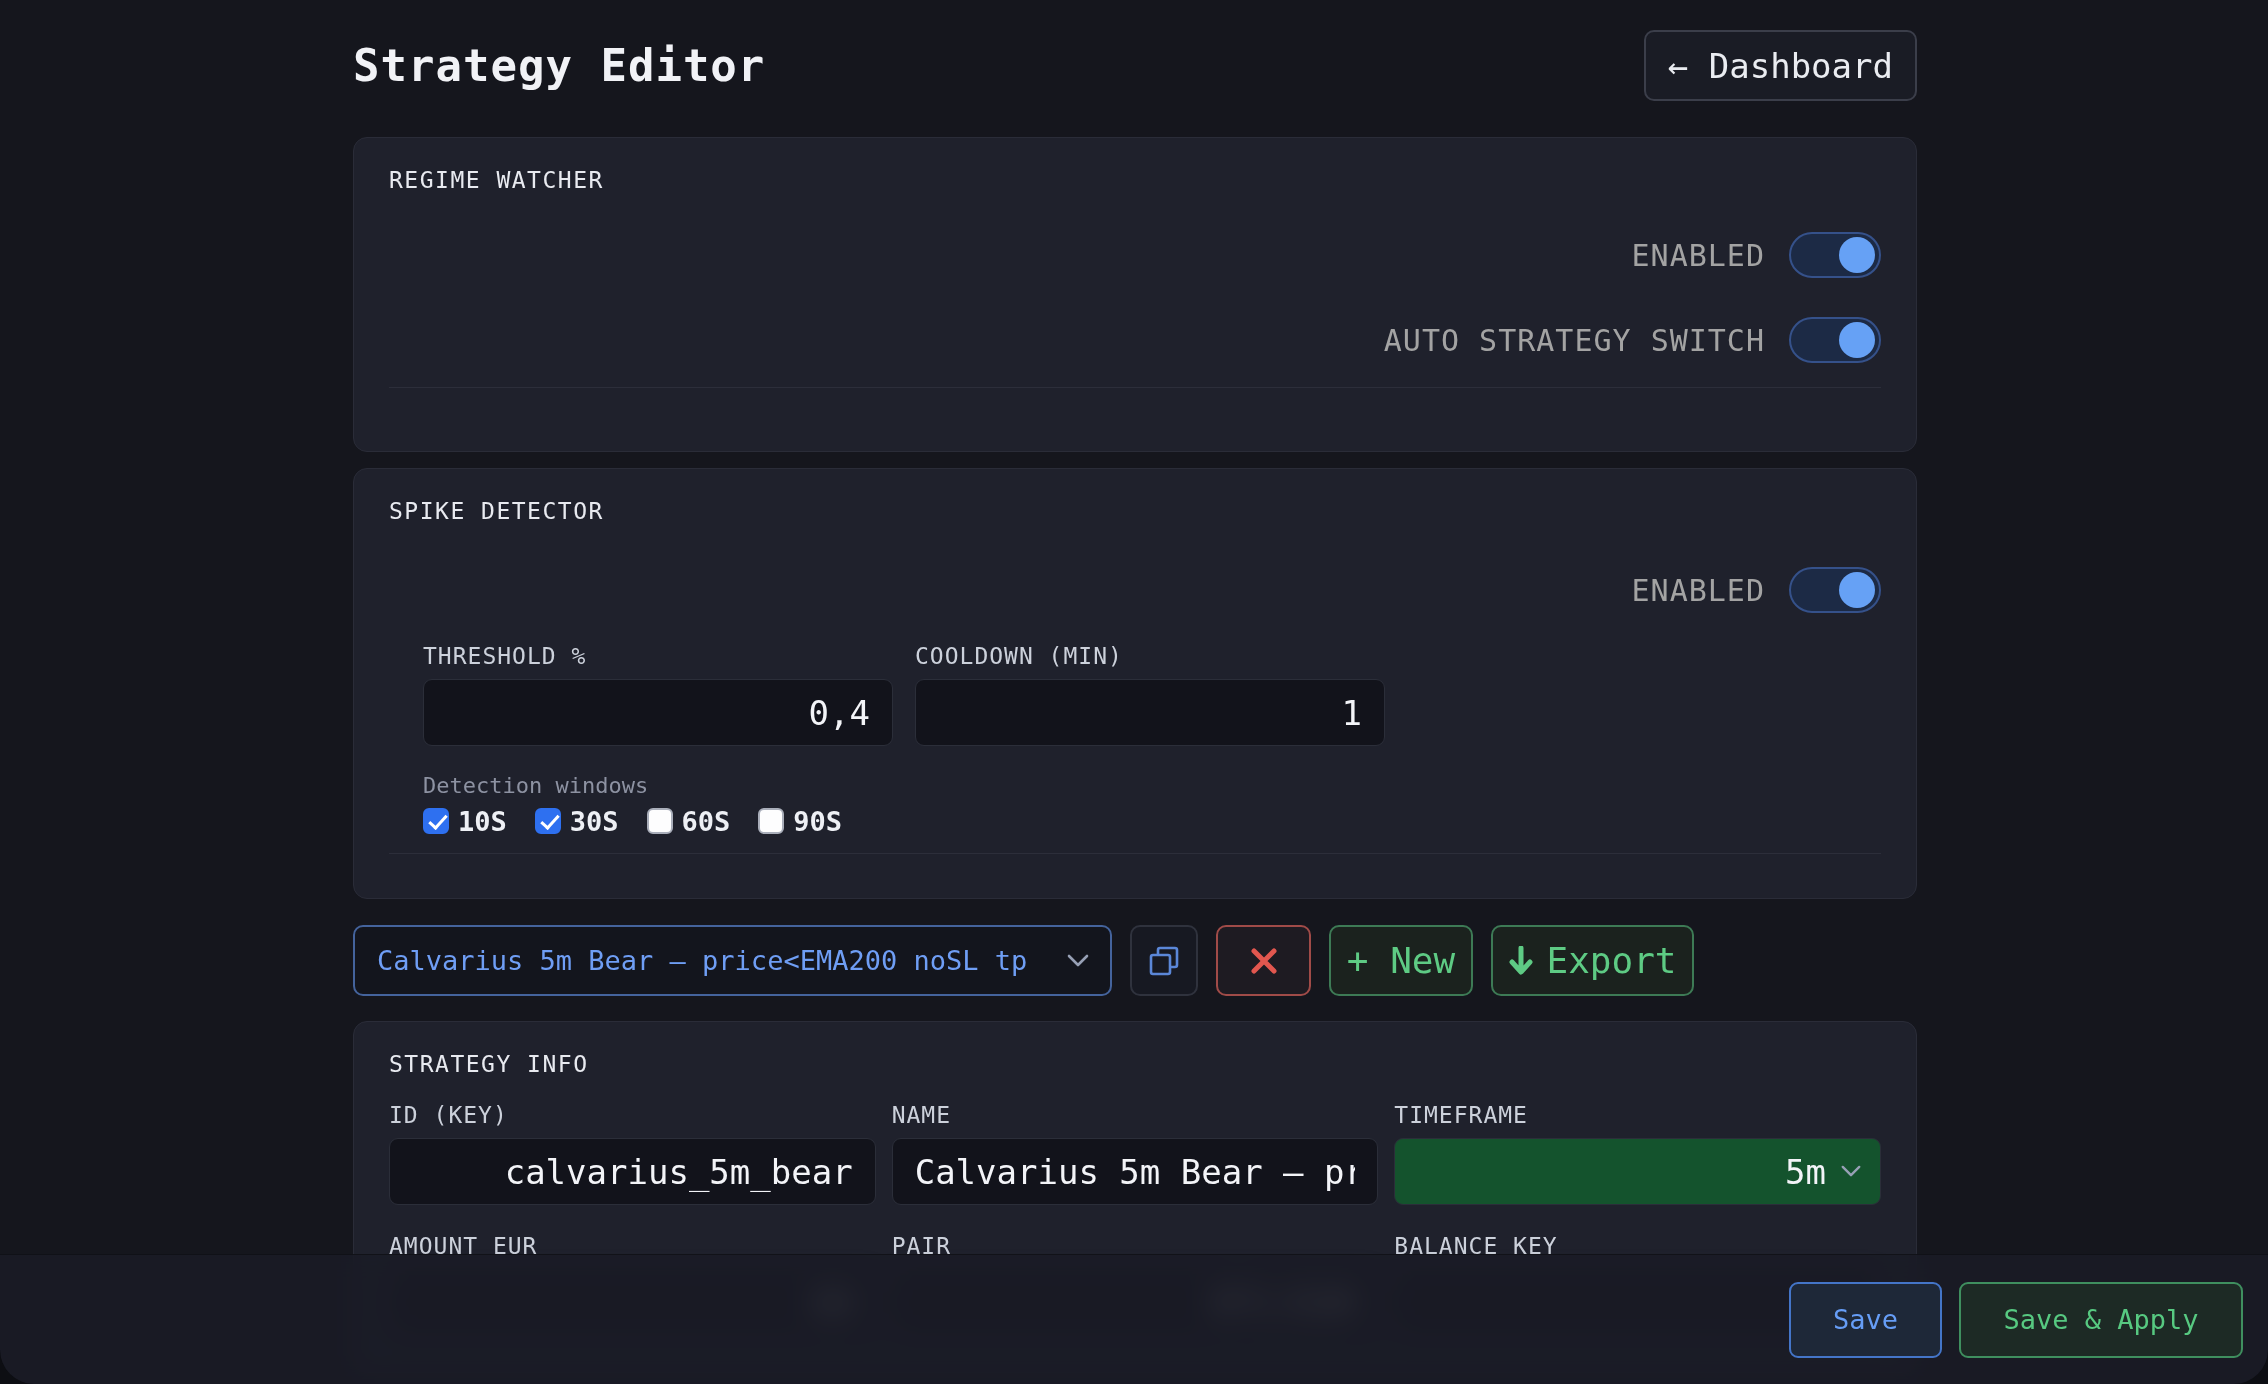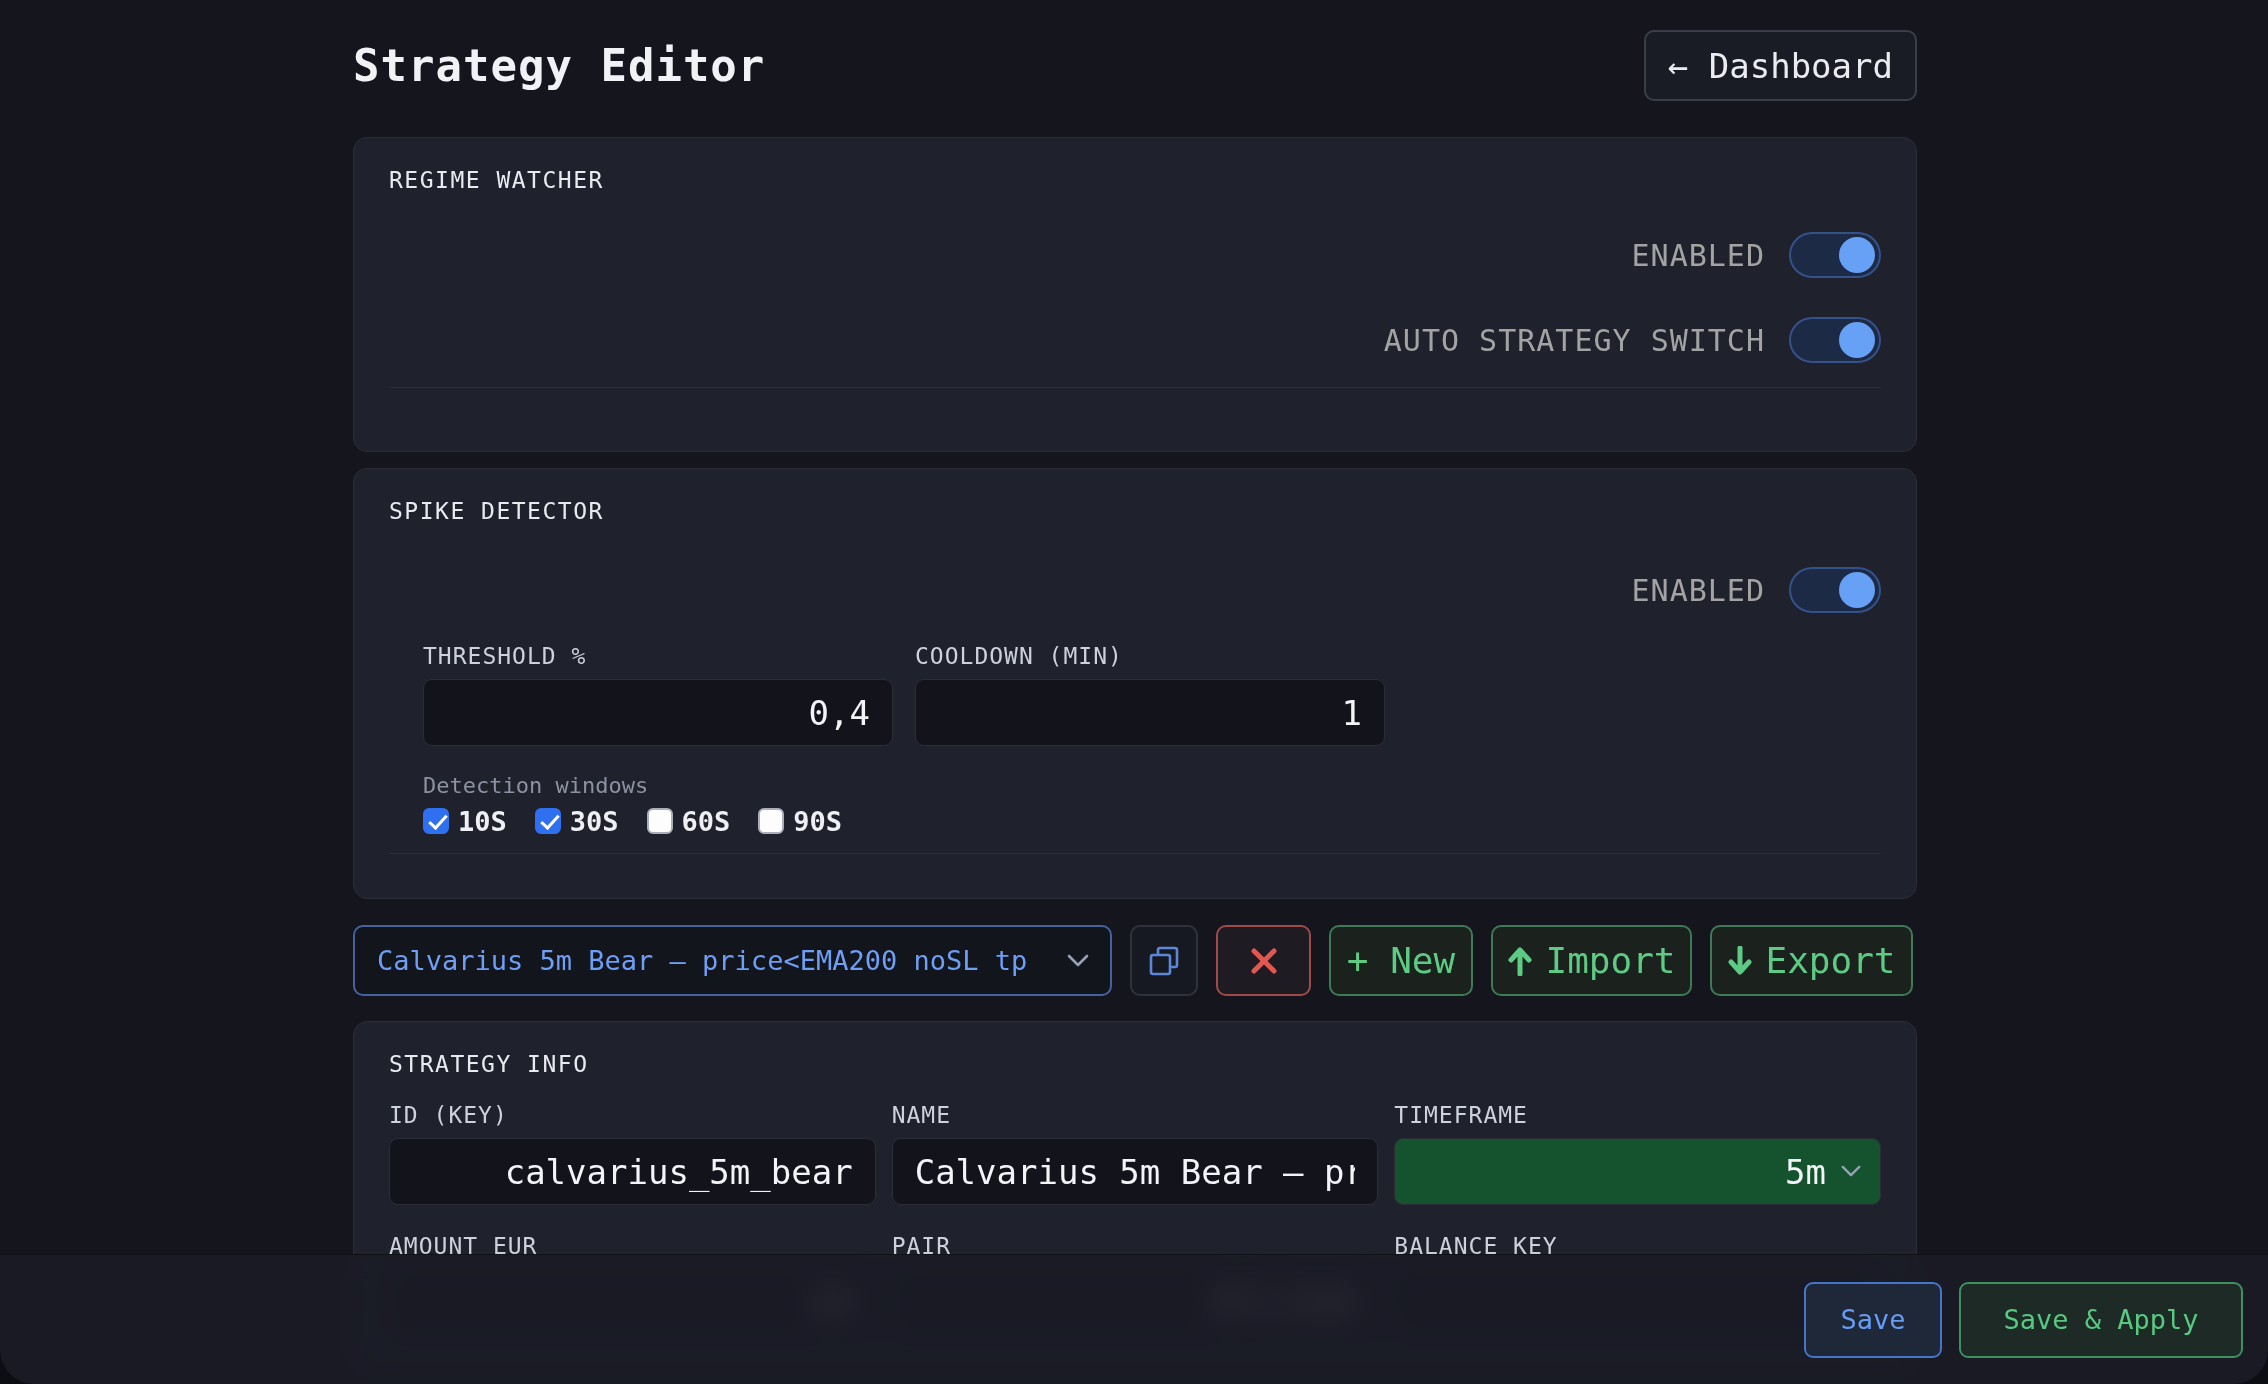--- a/index.html
+++ b/index.html
@@ -84,21 +84,21 @@
   .blur-val { filter:blur(9px); opacity:.9; }
 
   
   .footer {
     position:absolute; left:0; right:0; bottom:0; height:130px; z-index:5;
     background:rgba(26,28,38,0.84); backdrop-filter:blur(12px); -webkit-backdrop-filter:blur(12px);
     border-top:1px solid rgba(0,0,0,0.35); border-radius:0 0 34px 34px;
     display:flex; justify-content:flex-end; align-items:center; gap:17px; padding-right:25px;
   }
   .footer-btn { height:76px; border-radius:9px; font-size:27px; font-family:inherit; cursor:pointer; }
-  #btn-save { width:138px; background:#1e2838; border:2px solid #4475c8; color:#669df6; }
+  #btn-save { width:153px; background:#1e2838; border:2px solid #4475c8; color:#669df6; }
   #btn-save-apply { width:284px; background:#1d2a25; border:2px solid #3f8f5f; color:#57c981; }
 
   .chev { flex:none; }
 </style>
 </head>
 <body>
 
 <div class="app">
 
   <div class="container topbar">
@@ -177,26 +177,20 @@
         </svg>
     </button>
     <button class="bar-btn" id="btn-delete">
       <svg width="28" height="28" viewBox="0 0 28 28">
           <path d="M4 4 L24 24 M24 4 L4 24" stroke="#e2574f" stroke-width="5" stroke-linecap="round"></path>
         </svg>
     </button>
     <button class="bar-btn action-green" id="btn-new">
       <span>+ New</span>
     </button>
-    <button class="bar-btn action-green" id="btn-import">
-      <svg width="26" height="30" viewBox="0 0 26 30">
-          <path d="M13 28 L13 6 M4 14 L13 4 L22 14" fill="none" stroke="#5ecb84" stroke-width="5" stroke-linecap="round" stroke-linejoin="round"></path>
-        </svg>
-      <span>Import</span>
-    </button>
     <button class="bar-btn action-green" id="btn-export">
       <svg width="26" height="30" viewBox="0 0 26 30">
           <path d="M13 2 L13 24 M4 16 L13 26 L22 16" fill="none" stroke="#5ecb84" stroke-width="5" stroke-linecap="round" stroke-linejoin="round"></path>
         </svg>
       <span>Export</span>
     </button>
   </div>
 
   <section class="card container" id="card-info">
     <div class="card-title">STRATEGY INFO</div>

